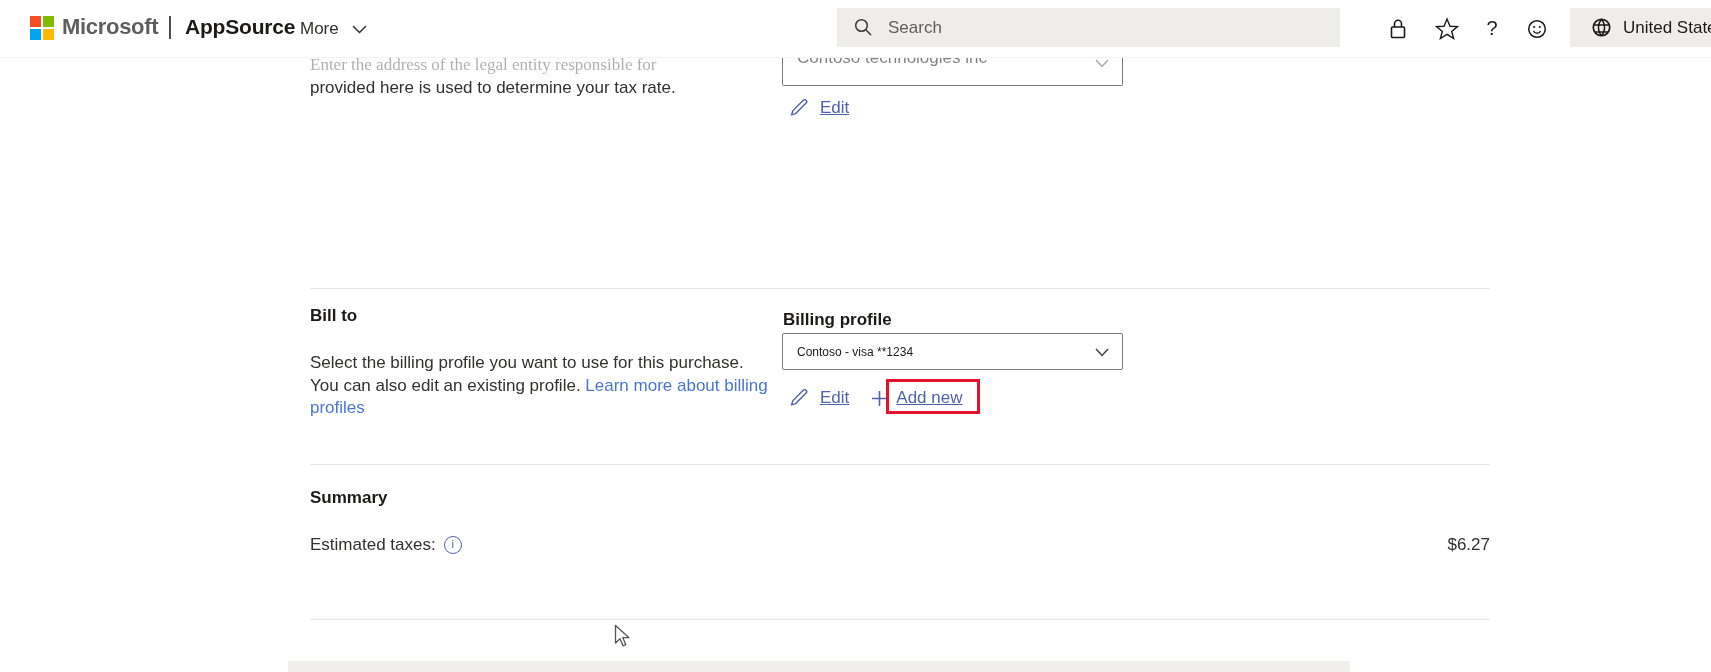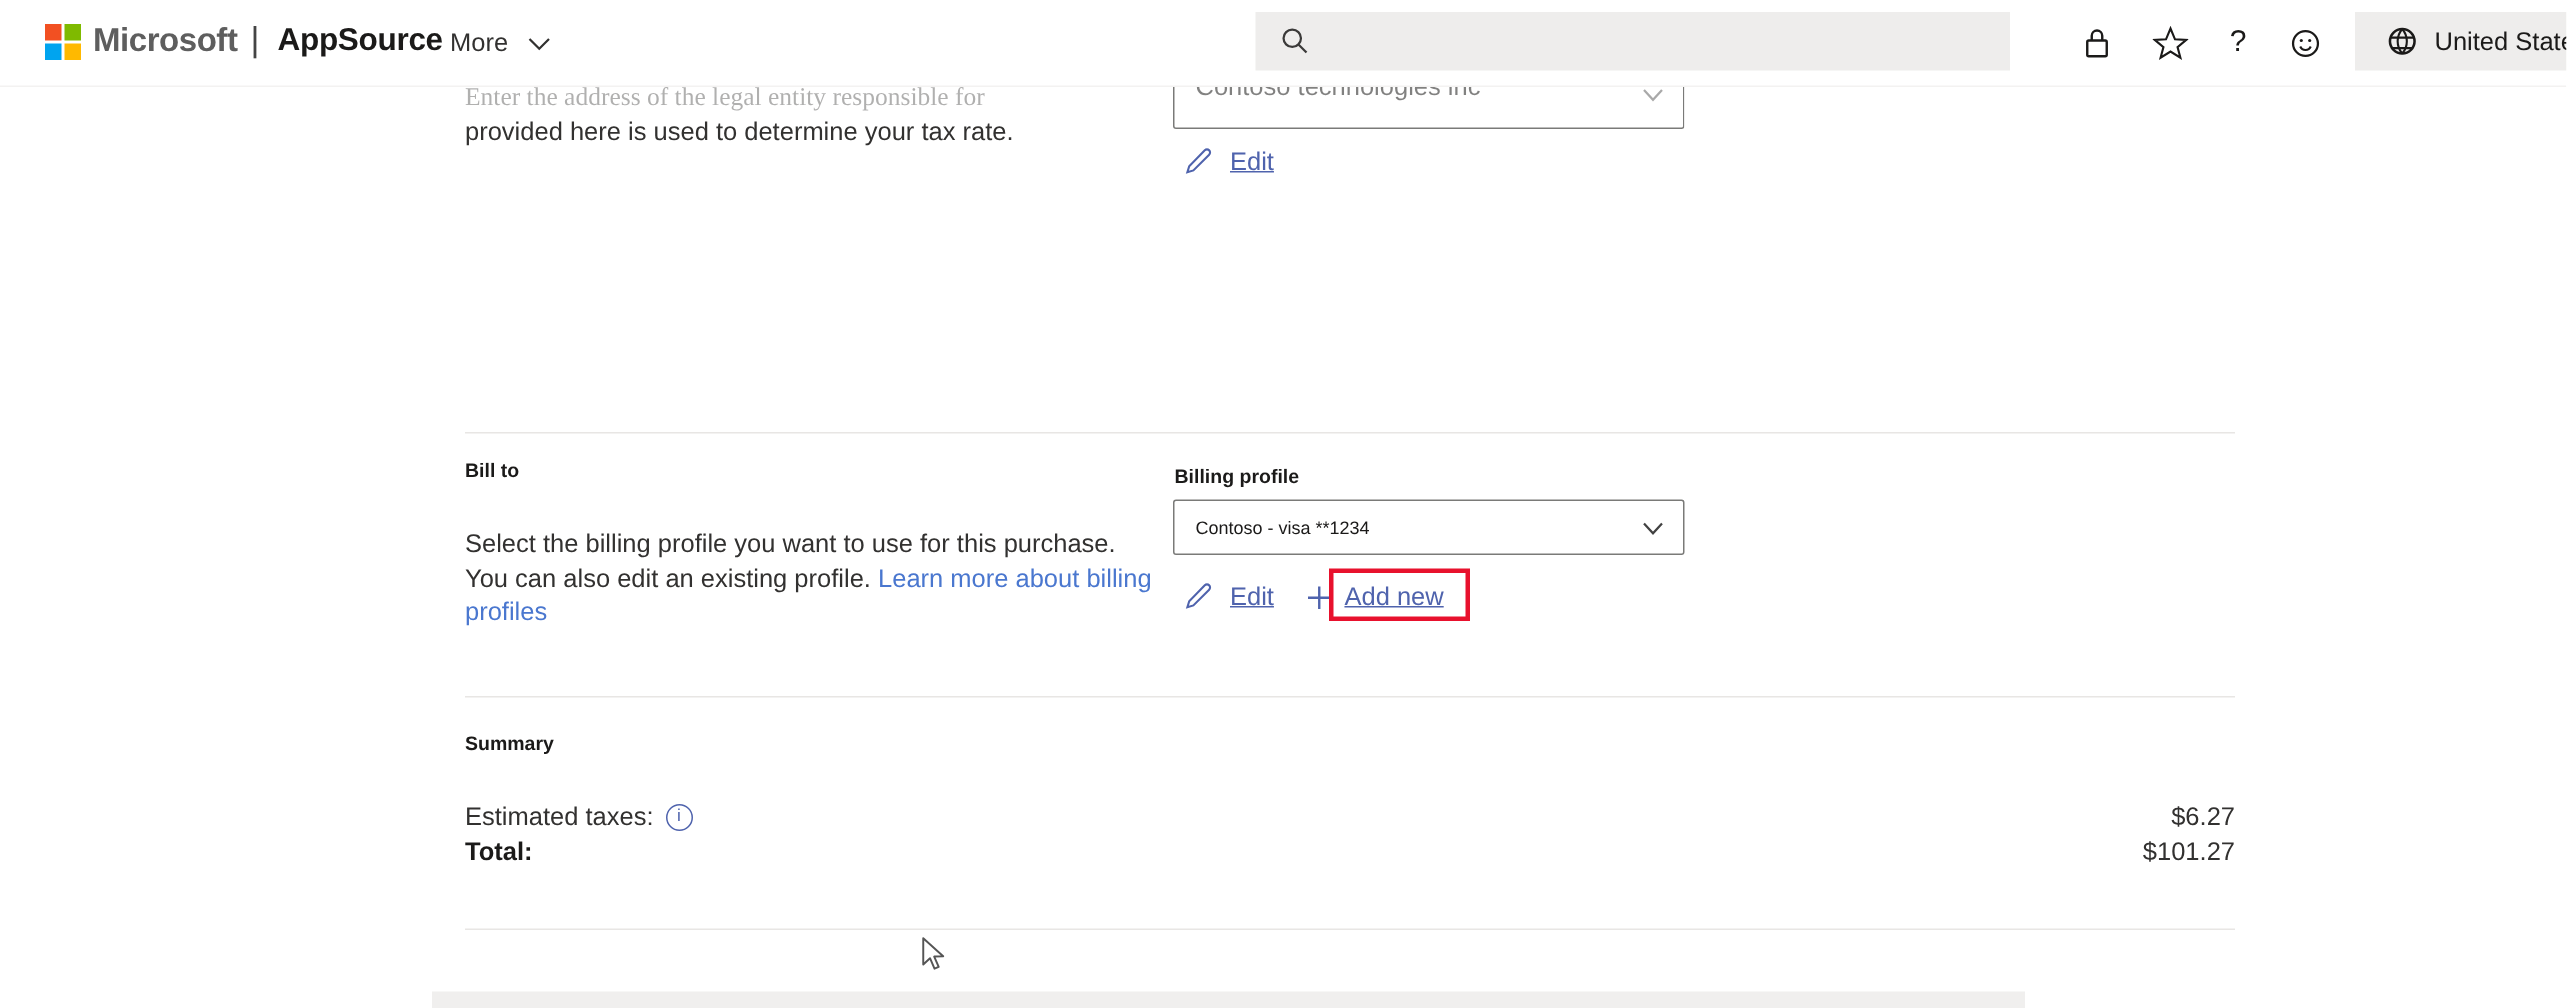--- a/index.html
+++ b/index.html
@@ -18,21 +18,21 @@
   .more{position:absolute;left:300px;top:19px;font-size:17px;color:#323130;display:flex;align-items:center;gap:13px;cursor:pointer;}
   .searchbox{position:absolute;left:837px;top:8px;width:503px;height:39px;background:#eeedec;display:flex;align-items:center;padding:0 0 0 17px;box-sizing:border-box;}
   .searchbox input{border:none;outline:none;background:transparent;font-family:"Liberation Sans",sans-serif;font-size:17px;color:#323130;margin-left:13px;width:420px;}
   .searchbox input::placeholder{color:#605e5c;opacity:1;}
   .hicon{position:absolute;top:0;height:57px;width:34px;display:flex;align-items:center;justify-content:center;cursor:pointer;}
   .hicon.qmark{font-size:20px;color:#1b1a19;font-weight:400;}
   .region{position:absolute;left:1570px;top:8px;width:160px;height:39px;background:#eeedec;display:flex;align-items:center;gap:11px;padding-left:21px;box-sizing:border-box;overflow:hidden;cursor:pointer;}
   .region span{font-size:17px;color:#1b1a19;white-space:nowrap;}
   
   .divider{position:absolute;left:310px;width:1180px;height:1px;background:#e8e6e4;}
-  .h-sec{position:absolute;font-size:13px;font-weight:600;color:#1b1a19;}
+  .h-sec{position:absolute;font-size:17px;font-weight:600;color:#1b1a19;}
   .para{position:absolute;font-size:17px;line-height:22.5px;color:#323130;}
   a.lnk{color:#4f63ad;text-decoration:underline;cursor:pointer;}
   a.lnk-light{color:#4a77cf;text-decoration:underline;cursor:pointer;}
   .linkrow{position:absolute;display:flex;align-items:center;font-size:17px;}
   .linkrow .picn{margin-right:11px;display:flex;align-items:center;}
   
   .addr-para{left:310px;top:54px;width:470px;}
   .addr-line1{opacity:0.38;font-family:Liberation Serif, serif;}
   .dd-clipped{position:absolute;left:782px;top:57px;width:341px;height:29px;border:1px solid #7a7a78;border-top:none;border-radius:0 0 2px 2px;overflow:hidden;box-sizing:border-box;background:#fff;}
   .dd-clipped .val{position:absolute;left:14px;top:-9px;font-size:17px;color:#1b1a19;opacity:0.55;white-space:nowrap;}
@@ -85,20 +85,21 @@
       </span>
     </div>
 
     <div class="searchbox">
       <span>
         <svg width="19" height="19" viewBox="0 0 19 19">
             <circle cx="7.5" cy="7.5" r="5.8" fill="none" stroke="#3b3a39" stroke-width="1.5"></circle>
             <line x1="11.8" y1="11.8" x2="17" y2="17" stroke="#3b3a39" stroke-width="1.5"></line>
           </svg>
       </span>
+      <input type="text" placeholder="Search" style="">
     </div>
 
     <div class="hicon" style="left:1381px;">
       <span>
         <svg width="20" height="22" viewBox="0 0 20 22">
             <rect x="3.5" y="9" width="13" height="10.5" rx="1" fill="none" stroke="#1b1a19" stroke-width="1.6"></rect>
             <path d="M6.5 9 V5.8 a3.5 3.5 0 0 1 7 0 V9" fill="none" stroke="#1b1a19" stroke-width="1.6"></path>
           </svg>
       </span>
     </div>
@@ -198,25 +199,20 @@
 
   <div class="h-sec summary-h">Summary</div>
 
   <div class="sumrow sumrow1">
     <span>Estimated taxes:</span>
     <span class="info">i</span>
     <span class="spacer"></span>
     <span>$6.27</span>
   </div>
 
-  <div class="sumrow sumrow2">
-    <span class="lbl-bold">Total:</span>
-    <span class="spacer"></span>
-    <span>$101.27</span>
-  </div>
 
   <div class="divider" style="top:619px;"></div>
 
   <div class="footer-band"></div>
 
   <div class="cursor">
     <svg width="18" height="24" viewBox="0 0 18 24">
         <path d="M1.5 1.5 L1.5 19 L6 14.8 L9 21.8 L11.8 20.6 L8.8 13.7 L14.8 13.5 Z" fill="#ffffff" stroke="#555" stroke-width="1.3" stroke-linejoin="round"></path>
       </svg>
   </div>

